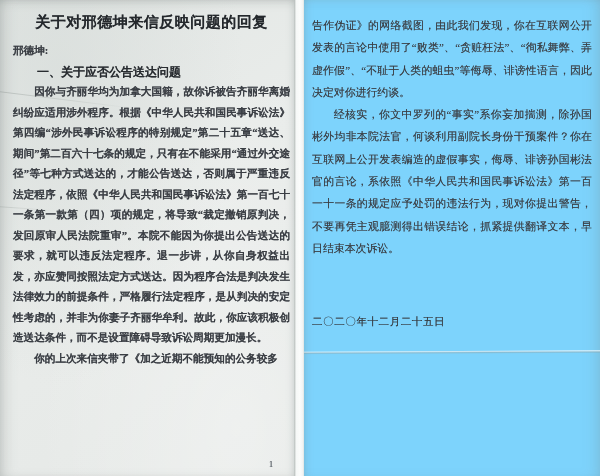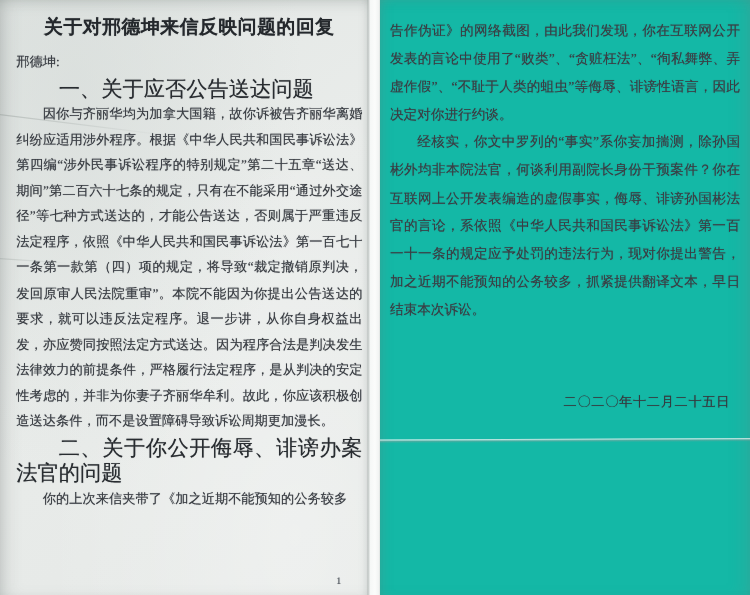--- a/index.html
+++ b/index.html
@@ -26,21 +26,21 @@
       inset 0 8px 12px -8px rgba(110,120,117,0.30),
       inset -6px 0 8px -6px rgba(110,120,117,0.35);
   }
   .page.right{
     left:304px;width:296px;
     padding:14px 8px 0 8px;
     background:
       radial-gradient(ellipse at 60% 78%, rgba(255,255,255,0.45), transparent 60%),
       radial-gradient(ellipse at 90% 8%, rgba(205,211,208,0.45), transparent 45%),
       linear-gradient(135deg,#e7eae8 0%,#eef1ef 50%,#e9ece a 100%);
-    background-color:#14b8a6;
+    background-color:#7dd3fc;
     box-shadow:
       inset 8px 0 10px -8px rgba(120,130,127,0.35),
       inset -10px 0 16px -10px rgba(120,130,127,0.35),
       inset 0 8px 12px -10px rgba(120,130,127,0.25);
   }
   .gap{
     position:absolute;top:0;left:294px;width:11px;height:476px;
     background:linear-gradient(90deg,
       rgba(160,168,165,0.55) 0%,
       #f6f8f7 22%,
@@ -48,37 +48,37 @@
       #f2f4f3 80%,
       rgba(190,197,194,0.55) 100%);
   }
   h1.doc-title{
     margin:2px 0 7px 0;
     font-size:15px;font-weight:bold;color:#24282c;
     text-align:center;letter-spacing:0.5px;line-height:24px;
   }
   .page.left p, .page.left .salutation{
     margin:0;font-size:10.6px;line-height:20.5px;
-    text-align:justify;text-justify:inter-ideograph;
+    text-align:justify;text-justify:inter-ideograph;font-weight:bold;
   }
   .page.left p.indent{text-indent:2em;}
   .page.left p.heading{
-    font-weight:normal;color:#282c30;text-indent:2em;font-size:17px;
+    font-weight:bold;color:#282c30;text-indent:2em;font-size:12px;
   }
   .page.right p{
     margin:0;font-size:10.9px;line-height:22.3px;
     text-align:justify;text-justify:inter-ideograph;
   }
   .page.right p.indent{text-indent:2em;}
   .page-num{
     position:absolute;right:22px;bottom:7px;
     font-size:8px;color:#596067;
   }
   .date-line{
-    margin-top:56px;text-align:right;padding-right:8px;
+    margin-top:56px;padding-right:8px;
     font-size:10.6px;letter-spacing:0.5px;color:#34383d;
   }
   .crease{position:absolute;pointer-events:none;}
   .crease-right-mid{
     left:0;right:0;top:351px;height:3px;
     background:linear-gradient(180deg,
       rgba(255,255,255,0.85) 0%,
       rgba(148,156,153,0.40) 55%,
       rgba(255,255,255,0.0) 100%);
     transform:rotate(-0.25deg);
@@ -98,29 +98,28 @@
 </head>
 <body>
 
 <div class="scan">
 
   <section class="page left">
     <h1 class="doc-title">关于对邢德坤来信反映问题的回复</h1>
     <div class="salutation">邢德坤:</div>
     <p class="heading">一、关于应否公告送达问题</p>
     <p class="indent">因你与齐丽华均为加拿大国籍，故你诉被告齐丽华离婚纠纷应适用涉外程序。根据《中华人民共和国民事诉讼法》第四编“涉外民事诉讼程序的特别规定”第二十五章“送达、期间”第二百六十七条的规定，只有在不能采用“通过外交途径”等七种方式送达的，才能公告送达，否则属于严重违反法定程序，依照《中华人民共和国民事诉讼法》第一百七十一条第一款第（四）项的规定，将导致“裁定撤销原判决，发回原审人民法院重审”。本院不能因为你提出公告送达的要求，就可以违反法定程序。退一步讲，从你自身权益出发，亦应赞同按照法定方式送达。因为程序合法是判决发生法律效力的前提条件，严格履行法定程序，是从判决的安定性考虑的，并非为你妻子齐丽华牟利。故此，你应该积极创造送达条件，而不是设置障碍导致诉讼周期更加漫长。</p>
-    <p class="heading">二、关于你公开侮辱、诽谤办案法官的问题</p>
     <p class="indent">你的上次来信夹带了《加之近期不能预知的公务较多</p>
     <div class="page-num">1</div>
     <div class="crease crease-left-diag"></div>
     <div class="crease crease-left-low"></div>
   </section>
 
   <div class="gap"></div>
 
   <section class="page right">
     <p>告作伪证》的网络截图，由此我们发现，你在互联网公开发表的言论中使用了“败类”、“贪赃枉法”、“徇私舞弊、弄虚作假”、“不耻于人类的蛆虫”等侮辱、诽谤性语言，因此决定对你进行约谈。</p>
-    <p class="indent">经核实，你文中罗列的“事实”系你妄加揣测，除孙国彬外均非本院法官，何谈利用副院长身份干预案件？你在互联网上公开发表编造的虚假事实，侮辱、诽谤孙国彬法官的言论，系依照《中华人民共和国民事诉讼法》第一百一十一条的规定应予处罚的违法行为，现对你提出警告，加之近期不能预知的公务较多，抓紧提供翻译文本，早日结束本次诉讼。</p>
+    <p class="indent">经核实，你文中罗列的“事实”系你妄加揣测，除孙国彬外均非本院法官，何谈利用副院长身份干预案件？你在互联网上公开发表编造的虚假事实，侮辱、诽谤孙国彬法官的言论，系依照《中华人民共和国民事诉讼法》第一百一十一条的规定应予处罚的违法行为，现对你提出警告，不要再凭主观臆测得出错误结论，抓紧提供翻译文本，早日结束本次诉讼。</p>
     <div class="date-line">二〇二〇年十二月二十五日</div>
     <div class="crease crease-right-mid"></div>
   </section>
 
 </div>
 
 </body></html>

